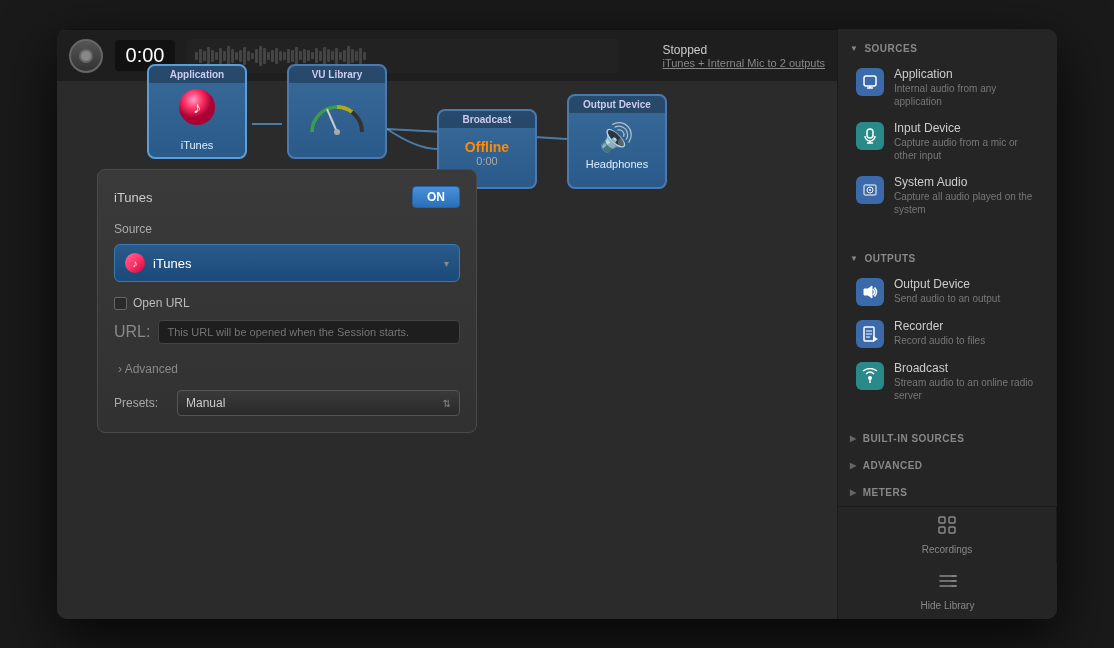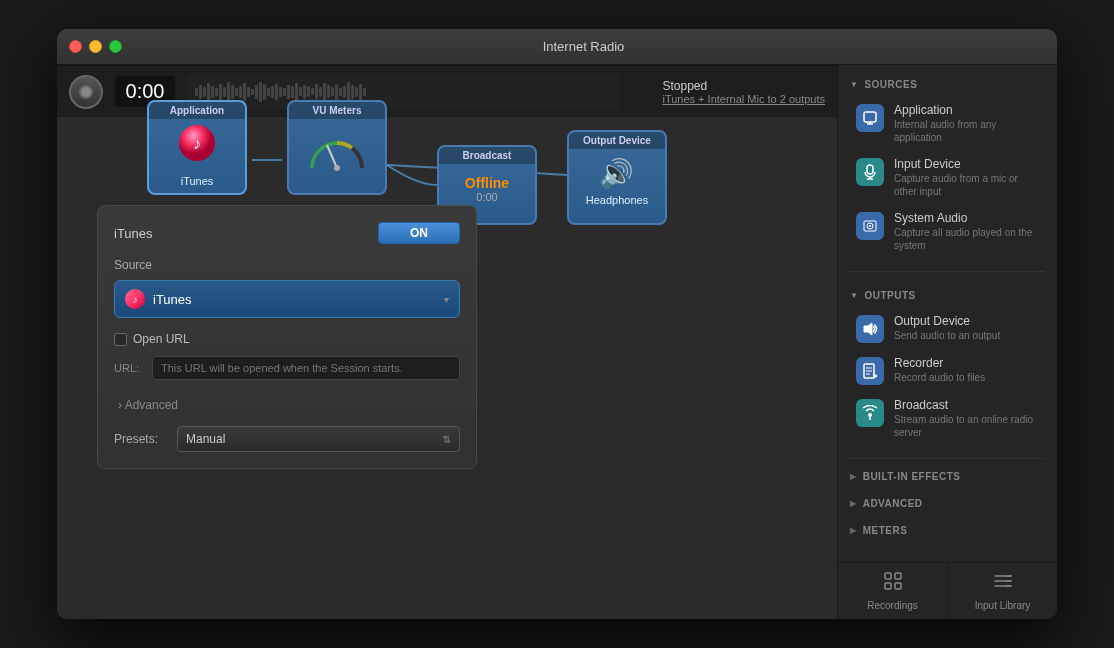--- a/index.html
+++ b/index.html
@@ -161,21 +161,21 @@
       font-size: 13px;
       font-weight: 500;
     }
     .toggle-btn {
       background: linear-gradient(180deg, #4a90d9 0%, #2a70b9 100%);
       border: 1px solid #2a60a9;
       border-radius: 4px;
       color: white;
       font-size: 12px;
       font-weight: 700;
-      padding: 3px 31px;
+      padding: 3px 14px;
       cursor: pointer;
     }
     .source-label {
       color: #aaa;
       font-size: 12px;
       margin-bottom: 8px;
     }
     .source-select {
       width: 100%;
       background: linear-gradient(180deg, #2a5a8a 0%, #1a4a7a 100%);
@@ -228,21 +228,21 @@
       font-size: 12px;
     }
     .url-row {
       display: flex;
       align-items: center;
       gap: 8px;
       margin-bottom: 14px;
     }
     .url-label {
       color: #888;
-      font-size: 11px;
+      font-size: 16px;
       min-width: 30px;
     }
     .url-input {
       flex: 1;
       background: #1e1e1e;
       border: 1px solid #444;
       border-radius: 4px;
       padding: 5px 8px;
       color: #666;
       font-size: 11px;
@@ -415,20 +415,21 @@
     .sidebar-divider {
       height: 1px;
       background: #333;
       margin: 4px 12px;
     }
     
     .sidebar-bottom {
       display: flex;
       border-top: 1px solid #1a1a1a;
       margin-top: auto;
+      flex-direction: column;
     }
     .sidebar-bottom-btn {
       flex: 1;
       display: flex;
       flex-direction: column;
       align-items: center;
       padding: 8px 4px;
       gap: 4px;
       cursor: pointer;
       border-right: 1px solid #1a1a1a;
@@ -473,28 +474,20 @@
       top: 0; left: 0;
       width: 100%; height: 100%;
       pointer-events: none;
     }
   </style>
 </head>
 <body>
 
 <div class="window">
 
-  <div class="titlebar">
-    <div class="traffic-lights">
-      <div class="traffic-light close"></div>
-      <div class="traffic-light minimize"></div>
-      <div class="traffic-light maximize"></div>
-    </div>
-    <div class="titlebar-title">Internet Radio</div>
-  </div>
 
   <div class="main-content">
 
     <div class="canvas-area">
 
       <div class="node-graph">
 
         <svg class="connections-svg">
 
           <path d="M 165 75 Q 185 75 195 75" stroke="#5a9fda" stroke-width="2" fill="none" opacity="0.7"></path>
@@ -518,21 +511,21 @@
                   <stop offset="100%" stop-color="#aa0033"></stop>
                 </radialGradient>
               </defs>
               <text x="20" y="26" text-anchor="middle" font-size="16" fill="white">♪</text>
             </svg>
           </div>
           <div class="node-label">iTunes</div>
         </div>
 
         <div class="node node-vu">
-          <div class="node-header">VU Meters</div>
+          <div class="node-header">VU Library</div>
           <div class="vu-meter">
             <svg width="60" height="40" viewBox="0 0 60 40">
 
               <path d="M 5 35 A 25 25 0 0 1 55 35" stroke="#333" stroke-width="4" fill="none"></path>
               <path d="M 5 35 A 25 25 0 0 1 30 10" stroke="#3a9a5a" stroke-width="4" fill="none"></path>
               <path d="M 30 10 A 25 25 0 0 1 45 15" stroke="#aaaa22" stroke-width="4" fill="none"></path>
 
               <line x1="30" y1="35" x2="20" y2="12" stroke="#cccccc" stroke-width="2"></line>
               <circle cx="30" cy="35" r="3" fill="#aaa"></circle>
             </svg>
@@ -757,21 +750,21 @@
             <span class="sidebar-item-title">Broadcast</span>
             <span class="sidebar-item-desc">Stream audio to an online radio server</span>
           </div>
         </div>
       </div>
 
       <div class="sidebar-divider"></div>
 
       <div class="sidebar-section-header" style="padding: 8px 12px;">
         <span style="font-size:8px;color:#666;">▶</span>
-        <span style="color:#888;font-size:10px;font-weight:700;letter-spacing:0.5px;">BUILT-IN EFFECTS</span>
+        <span style="color:#888;font-size:10px;font-weight:700;letter-spacing:0.5px;">BUILT-IN SOURCES</span>
       </div>
 
       <div class="sidebar-section-header" style="padding: 8px 12px;">
         <span style="font-size:8px;color:#666;">▶</span>
         <span style="color:#888;font-size:10px;font-weight:700;letter-spacing:0.5px;">ADVANCED</span>
       </div>
 
       <div class="sidebar-section-header" style="padding: 8px 12px;">
         <span style="font-size:8px;color:#666;">▶</span>
         <span style="color:#888;font-size:10px;font-weight:700;letter-spacing:0.5px;">METERS</span>
@@ -793,18 +786,18 @@
           <div class="sidebar-bottom-icon">
             <svg width="20" height="20" viewBox="0 0 20 20" fill="none">
               <line x1="2" y1="5" x2="18" y2="5" stroke="#888" stroke-width="1.5" stroke-linecap="round"></line>
               <line x1="2" y1="10" x2="18" y2="10" stroke="#888" stroke-width="1.5" stroke-linecap="round"></line>
               <line x1="2" y1="15" x2="18" y2="15" stroke="#888" stroke-width="1.5" stroke-linecap="round"></line>
               <line x1="14" y1="5" x2="18" y2="5" stroke="#888" stroke-width="1.5" stroke-linecap="round"></line>
               <line x1="14" y1="10" x2="18" y2="10" stroke="#888" stroke-width="1.5" stroke-linecap="round"></line>
               <line x1="14" y1="15" x2="18" y2="15" stroke="#888" stroke-width="1.5" stroke-linecap="round"></line>
             </svg>
           </div>
-          <span class="sidebar-bottom-label">Input Library</span>
+          <span class="sidebar-bottom-label">Hide Library</span>
         </div>
       </div>
     </div>
   </div>
 </div>
 
 </body></html>

